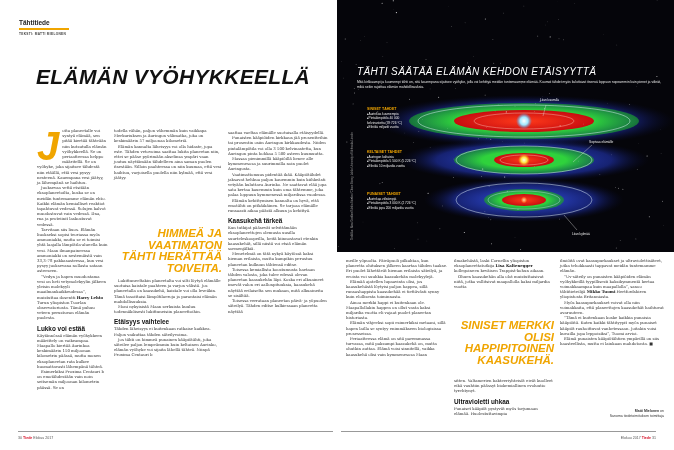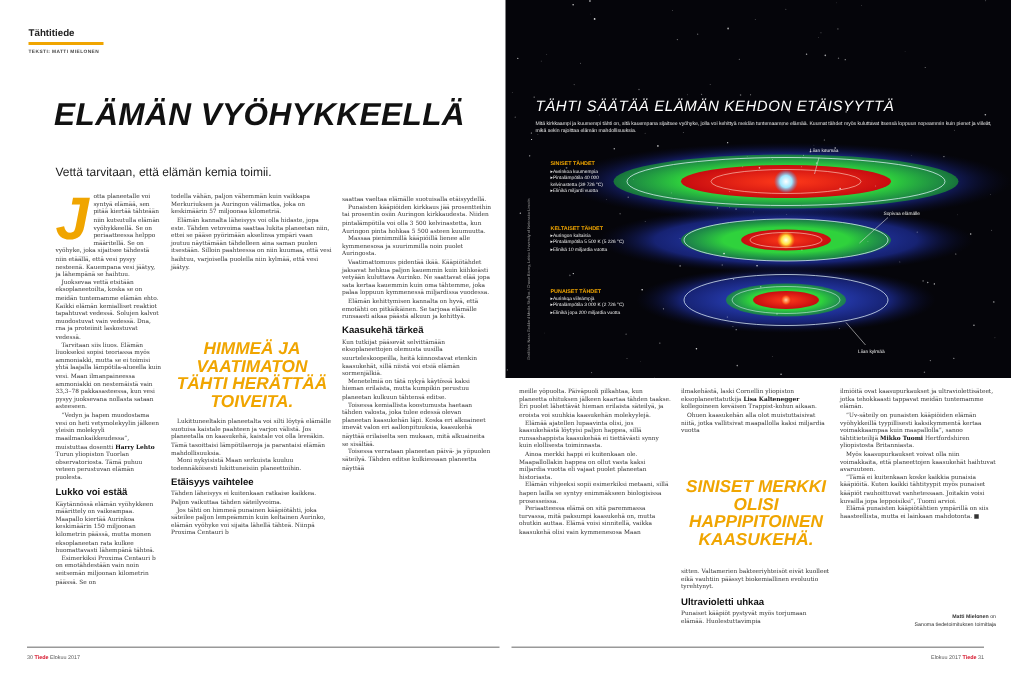--- a/index.html
+++ b/index.html
@@ -17,21 +17,21 @@
   .lead { position: absolute; left: 37px; top: 110px; font-family: "Liberation Sans", sans-serif; font-size: 8px; color: #222; }
 
   .col { position: absolute; font-size: 3.9px; line-height: 5.2px; color: #333; text-align: left; }
   .col p { margin: 0; text-indent: 4px; }
   .col p.noindent { text-indent: 0; }
   .col h3 { font-family: "Liberation Sans", sans-serif; font-size: 6.4px; line-height: 8px; color: #111; margin-top: 4px; }
   .col b { color: #111; }
 
   .dropcap { float: left; font-family: "Liberation Sans", sans-serif; font-weight: bold; font-style: italic; font-size: 40px; line-height: 34px; color: #f0a500; margin-right: 3px; margin-top: 1px; }
 
-  .pullquote { position: absolute; font-family: "Liberation Sans", sans-serif; font-weight: bold; font-style: italic; color: #f0a500; text-align: center; font-size: 11.5px; line-height: 11.5px; }
+  .pullquote { position: absolute; font-family: "Liberation Sans", sans-serif; font-weight: bold; font-style: italic; color: #f0a500; text-align: right; font-size: 11.5px; line-height: 11.5px; }
 
   .footer-rule { position: absolute; height: 0.6px; background: #999; }
   .folio { position: absolute; font-family: "Liberation Sans", sans-serif; font-size: 3.6px; color: #555; }
   .folio .brand { color: #d6132a; font-weight: bold; }
 
   
   .graphic { position: absolute; left: 0; top: 0; width: 337px; height: 252px; background: #05050a; overflow: hidden; }
   .graphic svg { position: absolute; left: 0; top: 0; }
   .g-title { position: absolute; left: 20px; top: 66px; font-family: "Liberation Sans", sans-serif; font-weight: normal; font-style: italic; font-size: 10px; color: #fff; letter-spacing: 0.4px; }
   .g-sub { position: absolute; left: 20px; top: 80px; width: 310px; font-family: "Liberation Sans", sans-serif; font-size: 3.4px; line-height: 5px; color: #e8e8e8; }
@@ -47,21 +47,20 @@
 <body>
 
 <div class="page-left">
   <div class="section-tag">Tähtitiede</div>
   <div class="section-rule"></div>
   <div class="byline">TEKSTI: MATTI MIELONEN</div>
 
   <div class="headline">
     <div>ELÄMÄN VYÖHYKKEELLÄ</div>
   </div>
-  <div class="lead">Vettä tarvitaan, että elämän kemia toimii.</div>
 
   <div class="col" style="left:37px; top:128px; width:71px;">
     <span class="dropcap">J</span>
     <p class="noindent">otta planeetalle voi syntyä elämää, sen pitää kiertää tähteään niin kutsutulla elämän vyöhykkeellä. Se on periaatteessa helppo määritellä. Se on vyöhyke, joka sijaitsee tähdestä niin etäällä, että vesi pysyy nesteenä. Kauempana vesi jäätyy, ja lähempänä se haihtuu.</p>
     <p>Juoksevaa vettä etsitään eksoplaneetoilta, koska se on meidän tuntemamme elämän ehto. Kaikki elämän kemialliset reaktiot tapahtuvat vedessä. Solujen kalvot muodostuvat vain vedessä. Dna, rna ja proteiinit laskostuvat vedessä.</p>
     <p>Tarvitaan siis liuos. Elämän liuokseksi sopisi teoriassa myös ammoniakki, mutta se ei toimisi yhtä laajalla lämpötila-alueella kuin vesi. Maan ilmanpaineessa ammoniakki on nestemäistä vain 33,3–78 pakkasasteessa, kun vesi pysyy juoksevana nollasta sataan asteeseen.</p>
     <p><span>”Vedyn ja hapen muodostama vesi on heti vetymolekyylin jälkeen yleisin molekyyli maailmankaikkeudessa”, muistuttaa dosentti </span><b>Harry Lehto</b><span> Turun yliopiston Tuorlan observatoriosta. Tämä puhuu veteen perustuvan elämän puolesta.</span></p>
     <h3>Lukko voi estää</h3>
     <p class="noindent">Käytännössä elämän vyöhykkeen määrittely on vaikeampaa. Maapallo kiertää Aurinkoa keskimäärin 150 miljoonan kilometrin päässä, mutta monen eksoplaneetan rata kulkee huomattavasti lähempänä tähteä.</p>
     <p>Esimerkiksi Proxima Centauri b on emotähdestään vain noin seitsemän miljoonan kilometrin päässä. Se on</p>

